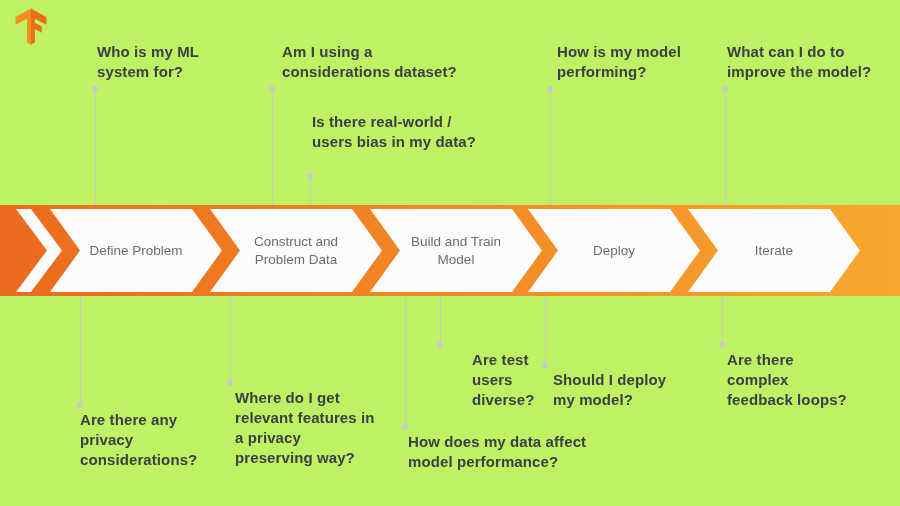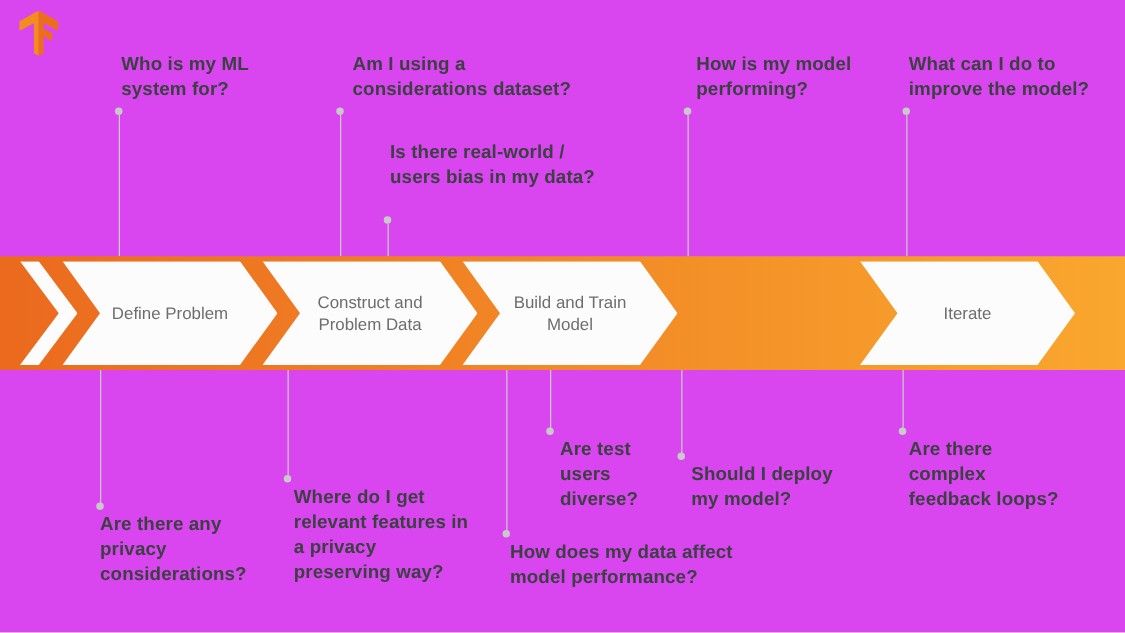--- a/index.html
+++ b/index.html
@@ -1,17 +1,17 @@
 <!DOCTYPE html>
 <html style="--band-gradient-left: #EB6A1E; --band-gradient-right: #F9A72E; --arrow-fill: #FCFCFC; --question-text: #3C4043; --stage-text: #6D6D6D; --connector: #C9C9C9; --logo-orange-light: #F28D1E; --logo-orange-dark: #EC6E1C;"><head>
 <meta charset="utf-8">
 <style>
   html,body { margin:0; padding:0; background:#ffffff; }
   .canvas {
-    position:relative; width:900px; height:506px; background:#d946ef; overflow:hidden;
+    position:relative; width:900px; height:506px; background:#bef264; overflow:hidden;
     font-family:"Liberation Sans", sans-serif;
   }
   .logo { position:absolute; left:14px; top:8px; width:34px; height:38px; }
   .q {
     position:absolute; font-weight:bold; font-size:15px; line-height:20px;
     color:var(--question-text,#3C4043); letter-spacing:0.1px;
   }
   .connector { position:absolute; width:1px; background:var(--connector,#CCCCCC); }
   .dot { position:absolute; width:6px; height:6px; border-radius:50%; background:var(--connector,#C6C6C6); }
   .band {
@@ -72,20 +72,23 @@
 
     <div class="arrow" style="left:50px">
       <span class="stage-label">Define Problem</span>
     </div>
     <div class="arrow" style="left:210px">
       <span class="stage-label">Construct and Problem Data</span>
     </div>
     <div class="arrow" style="left:370px">
       <span class="stage-label">Build and Train Model</span>
     </div>
+    <div class="arrow" style="left:528px">
+      <span class="stage-label">Deploy</span>
+    </div>
     <div class="arrow" style="left:688px">
       <span class="stage-label">Iterate</span>
     </div>
   </div>
 
   <div class="connector" style="left:80px; top:296px; height:108px"></div>
   <div class="dot" style="left:77px; top:402px"></div>
 
   <div class="connector" style="left:230px; top:296px; height:86px"></div>
   <div class="dot" style="left:227px; top:380px"></div>
@@ -98,17 +101,17 @@
 
   <div class="connector" style="left:545px; top:296px; height:68px"></div>
   <div class="dot" style="left:542px; top:362px"></div>
 
   <div class="connector" style="left:722px; top:296px; height:48px"></div>
   <div class="dot" style="left:719px; top:342px"></div>
 
   <div class="q" style="left:80px; top:410px; width:130px">Are there any privacy considerations?</div>
   <div class="q" style="left:235px; top:388px; width:140px">Where do I get relevant features in a privacy preserving way?</div>
   <div class="q" style="left:408px; top:432px; width:195px">How does my data affect model performance?</div>
-  <div class="q" style="left:448px; top:350px; width:70px">Are test users diverse?</div>
+  <div class="q" style="left:472px; top:350px; width:70px">Are test users diverse?</div>
   <div class="q" style="left:553px; top:370px; width:130px">Should I deploy my model?</div>
   <div class="q" style="left:727px; top:350px; width:126px">Are there complex feedback loops?</div>
 
 </div>
 
 </body></html>

